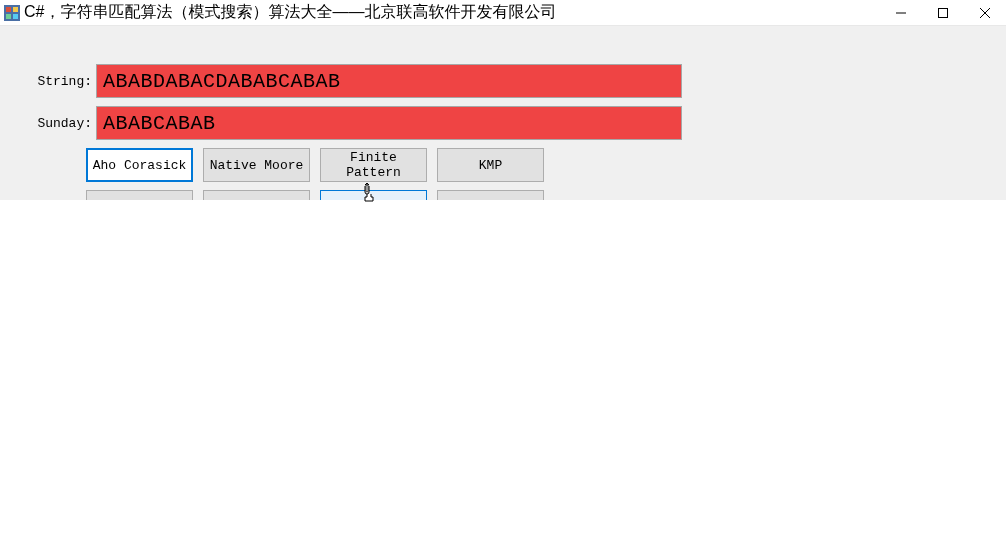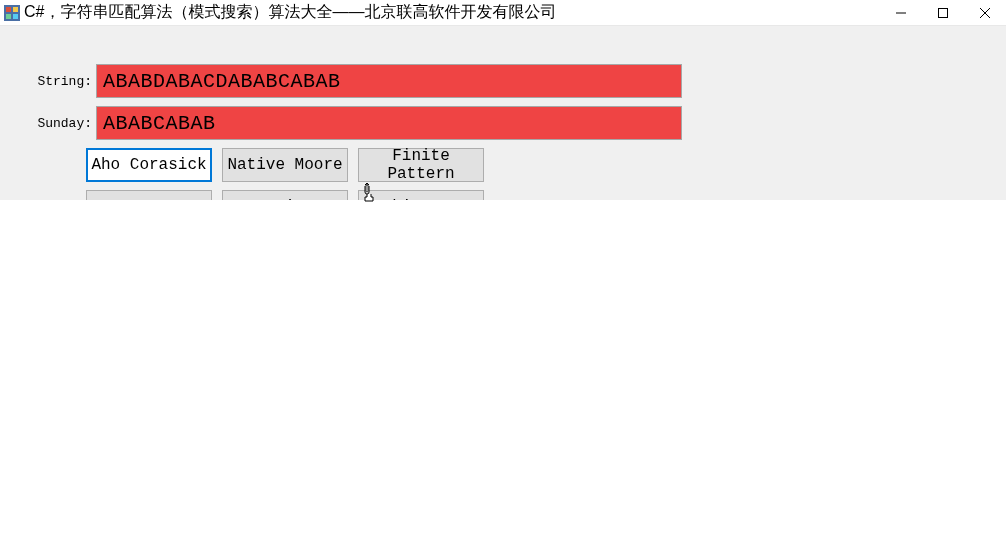--- a/index.html
+++ b/index.html
@@ -97,26 +97,26 @@
     .button-grid {
       position: absolute;
       top: 122px;
       left: 86px;
       display: flex;
       flex-wrap: wrap;
       gap: 8px 10px;
       width: 480px;
     }
     .algo-btn {
-      width: 126px;
+      width: 107px;
       height: 34px;
       background: #e1e1e1;
       border: 1px solid #adadad;
       font-family: "Courier New", "SimSun", monospace;
-      font-size: 16px;
+      font-size: 13px;
       color: #000;
       cursor: pointer;
       display: flex;
       align-items: center;
       justify-content: center;
     }
     .algo-btn.selected {
       background: #ffffff;
       border: 2px solid #0078d7;
     }

